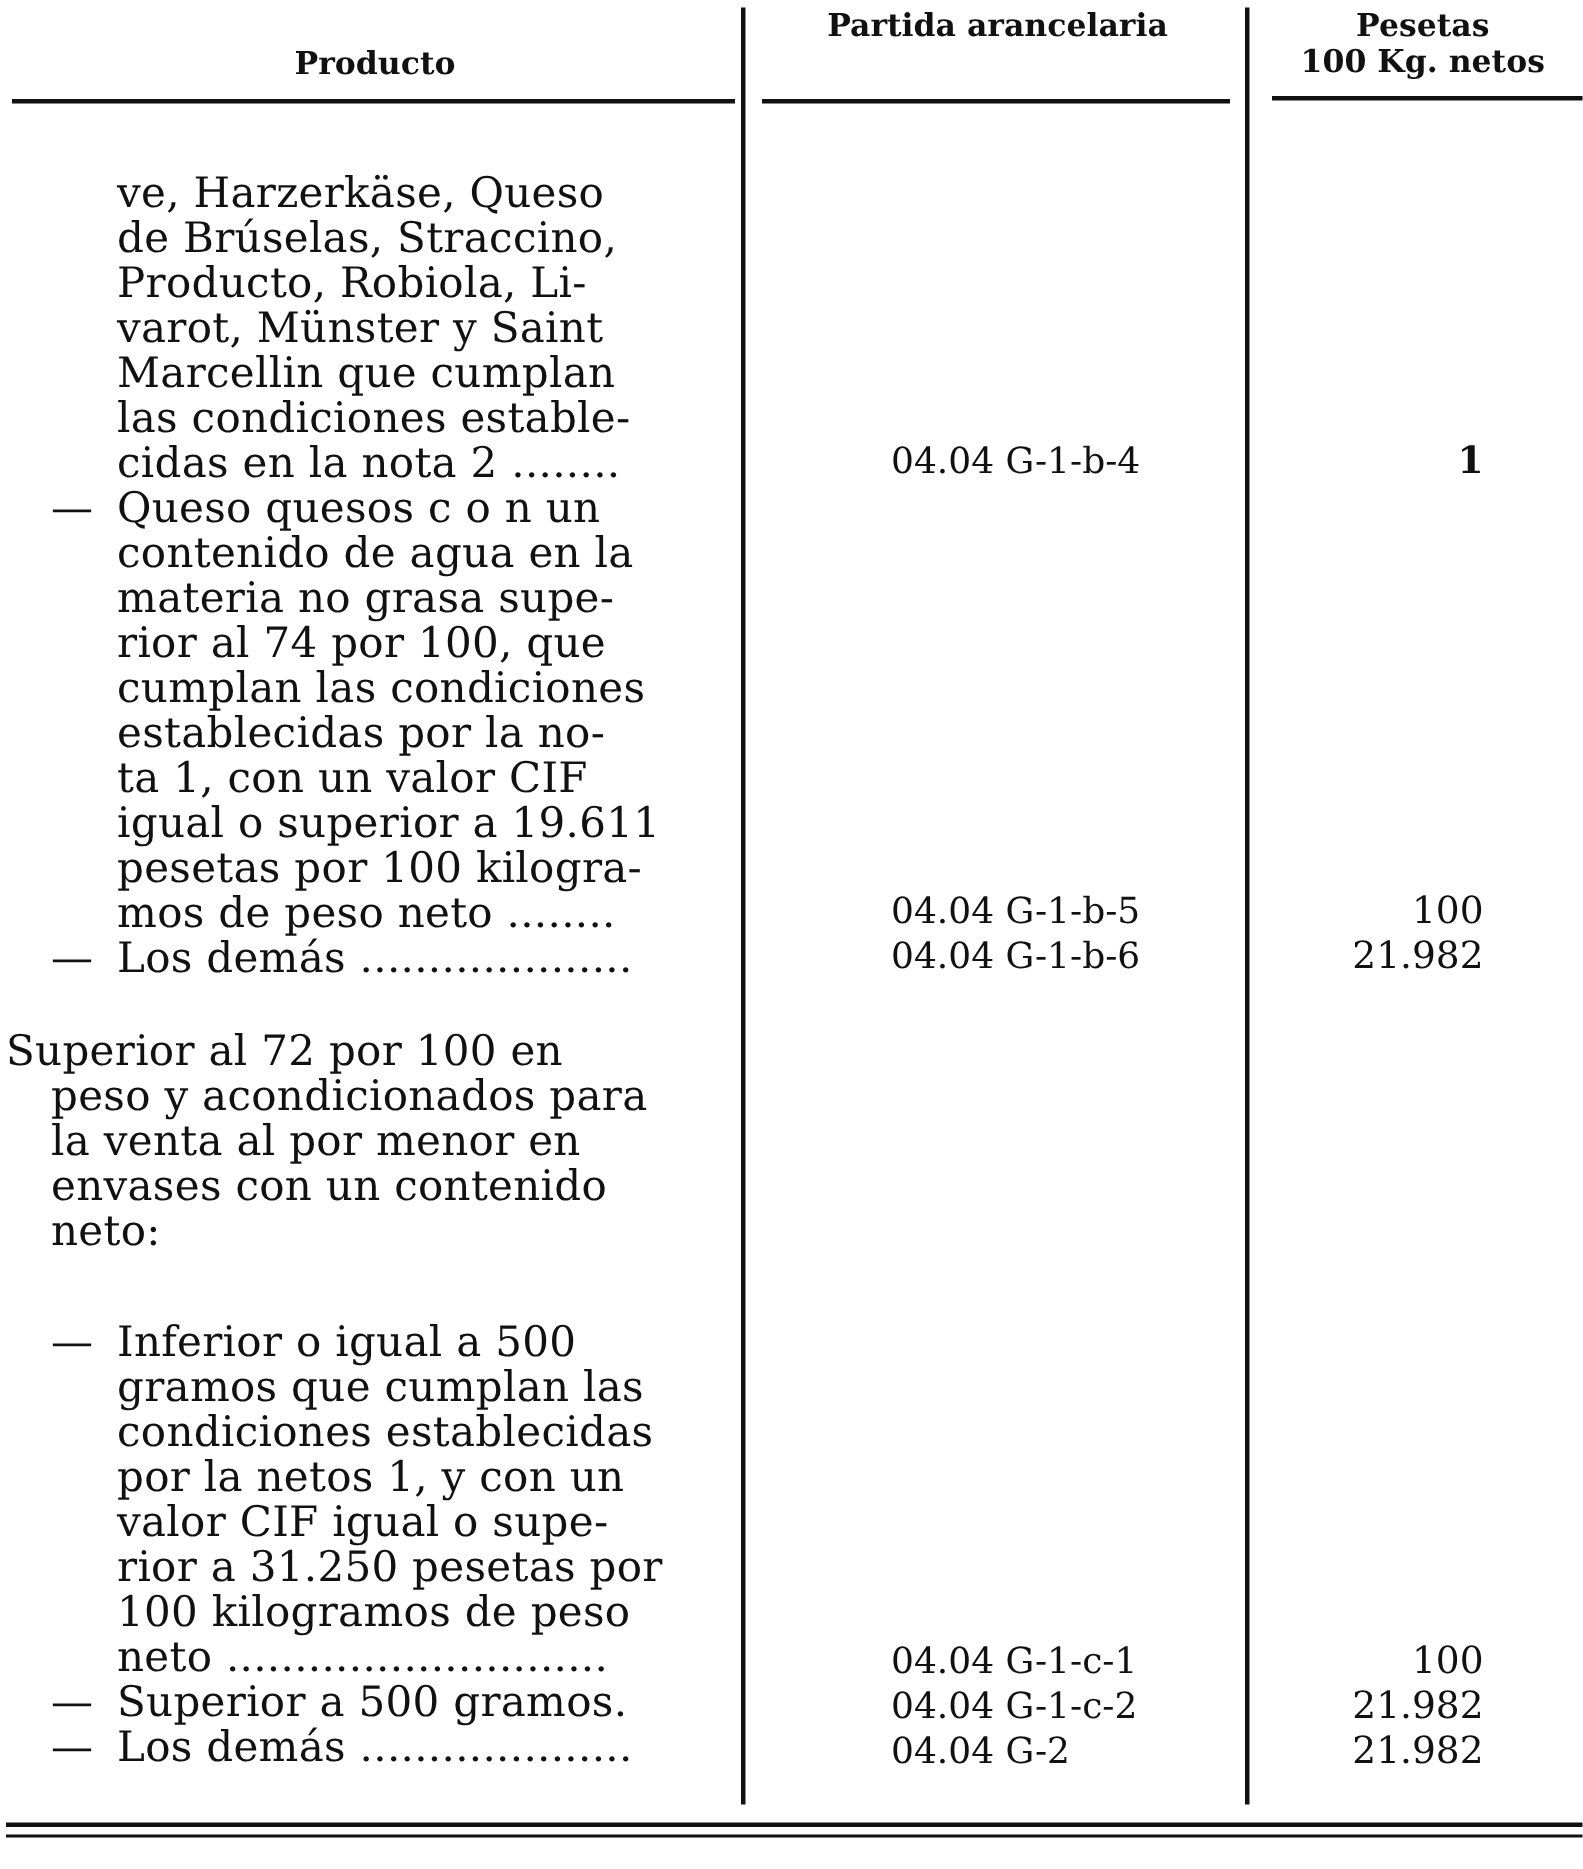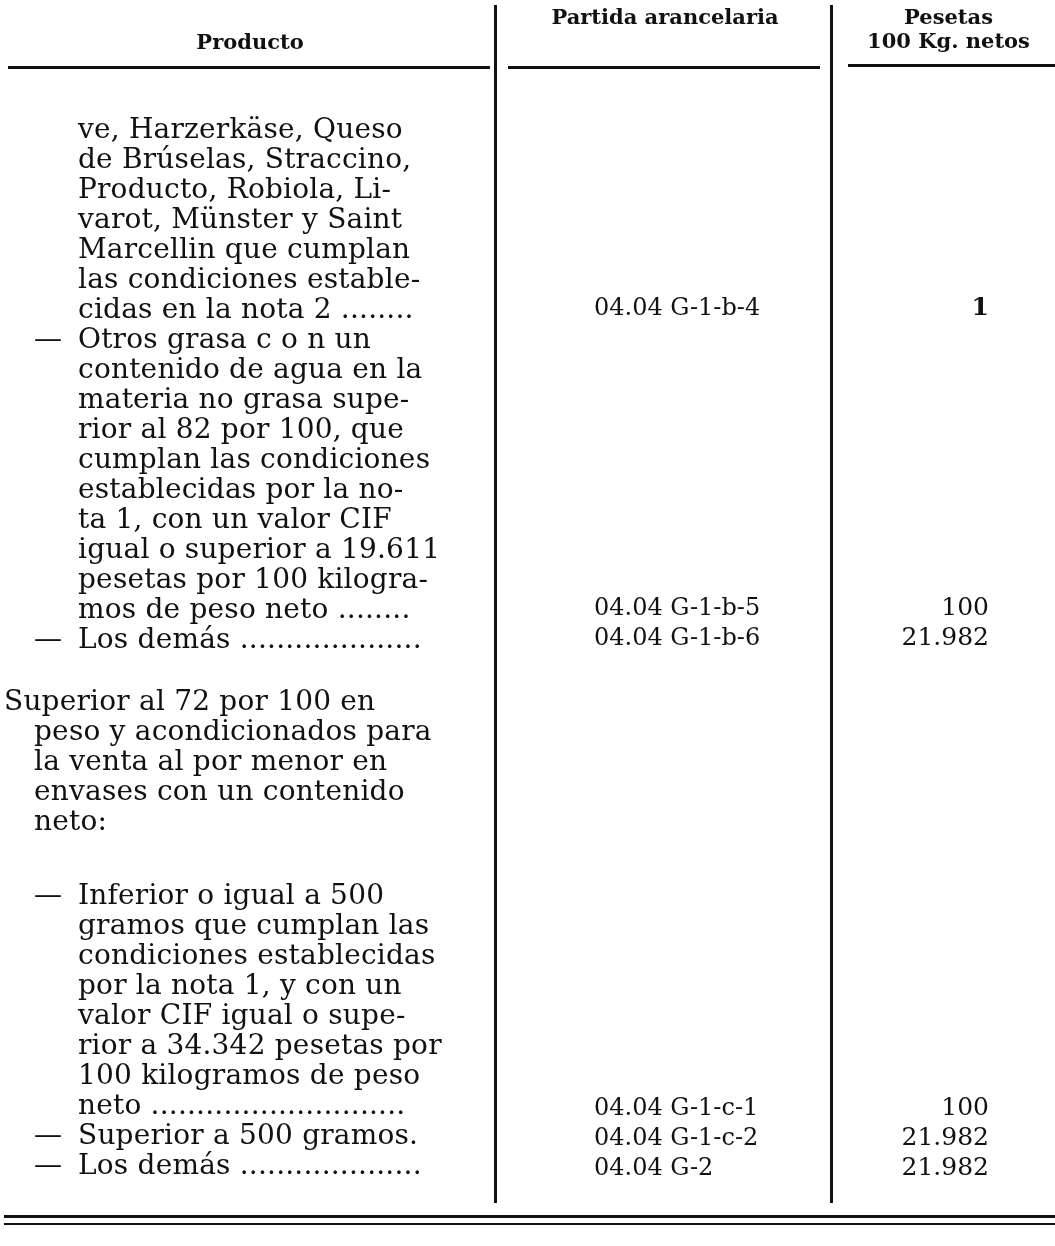--- a/index.html
+++ b/index.html
@@ -40,24 +40,24 @@
 <div class="line" style="left:78px; top:144px;">de Brúselas, Straccino,</div>
 <div class="line" style="left:78px; top:174px;">Producto, Robiola, Li-</div>
 <div class="line" style="left:78px; top:204px;">varot, Münster y Saint</div>
 <div class="line" style="left:78px; top:234px;">Marcellin que cumplan</div>
 <div class="line" style="left:78px; top:264px;">las condiciones estable-</div>
 <div class="line" style="left:78px; top:294px;">cidas en la nota 2 ........</div>
 <div class="code" style="top:292px;">04.04 G-1-b-4</div>
 <div class="val bold" style="top:292px;">1</div>
 
 <div class="dash" style="left:34px; top:324px;">—</div>
-<div class="line" style="left:78px; top:324px;">Otros grasa c o n un</div>
+<div class="line" style="left:78px; top:324px;">Queso quesos c o n un</div>
 <div class="line" style="left:78px; top:354px;">contenido de agua en la</div>
 <div class="line" style="left:78px; top:384px;">materia no grasa supe-</div>
-<div class="line" style="left:78px; top:414px;">rior al 82 por 100, que</div>
+<div class="line" style="left:78px; top:414px;">rior al 74 por 100, que</div>
 <div class="line" style="left:78px; top:444px;">cumplan las condiciones</div>
 <div class="line" style="left:78px; top:474px;">establecidas por la no-</div>
 <div class="line" style="left:78px; top:504px;">ta 1, con un valor CIF</div>
 <div class="line" style="left:78px; top:534px;">igual o superior a 19.611</div>
 <div class="line" style="left:78px; top:564px;">pesetas por 100 kilogra-</div>
 <div class="line" style="left:78px; top:594px;">mos de peso neto ........</div>
 <div class="code" style="top:592px;">04.04 G-1-b-5</div>
 <div class="val" style="top:592px;">100</div>
 
 <div class="dash" style="left:34px; top:624px;">—</div>
@@ -68,23 +68,23 @@
 <div class="line" style="left:4px; top:686px;">Superior al 72 por 100 en</div>
 <div class="line" style="left:34px; top:716px;text-align:right;">peso y acondicionados para</div>
 <div class="line" style="left:34px; top:746px;">la venta al por menor en</div>
 <div class="line" style="left:34px; top:776px;">envases con un contenido</div>
 <div class="line" style="left:34px; top:806px;">neto:</div>
 
 <div class="dash" style="left:34px; top:880px;">—</div>
 <div class="line" style="left:78px; top:880px;">Inferior o igual a 500</div>
 <div class="line" style="left:78px; top:910px;">gramos que cumplan las</div>
 <div class="line" style="left:78px; top:940px;">condiciones establecidas</div>
-<div class="line" style="left:78px; top:970px;">por la nota 1, y con un</div>
+<div class="line" style="left:78px; top:970px;">por la netos 1, y con un</div>
 <div class="line" style="left:78px; top:1000px;">valor CIF igual o supe-</div>
-<div class="line" style="left:78px; top:1030px;">rior a 34.342 pesetas por</div>
+<div class="line" style="left:78px; top:1030px;">rior a 31.250 pesetas por</div>
 <div class="line" style="left:78px; top:1060px;">100 kilogramos de peso</div>
 <div class="line" style="left:78px; top:1090px;">neto ............................</div>
 <div class="code" style="top:1092px;text-align:center;">04.04 G-1-c-1</div>
 <div class="val" style="top:1092px;">100</div>
 
 <div class="dash" style="left:34px; top:1120px;">—</div>
 <div class="line" style="left:78px; top:1120px;">Superior a 500 gramos.</div>
 <div class="code" style="top:1122px;">04.04 G-1-c-2</div>
 <div class="val" style="top:1122px;">21.982</div>
 

